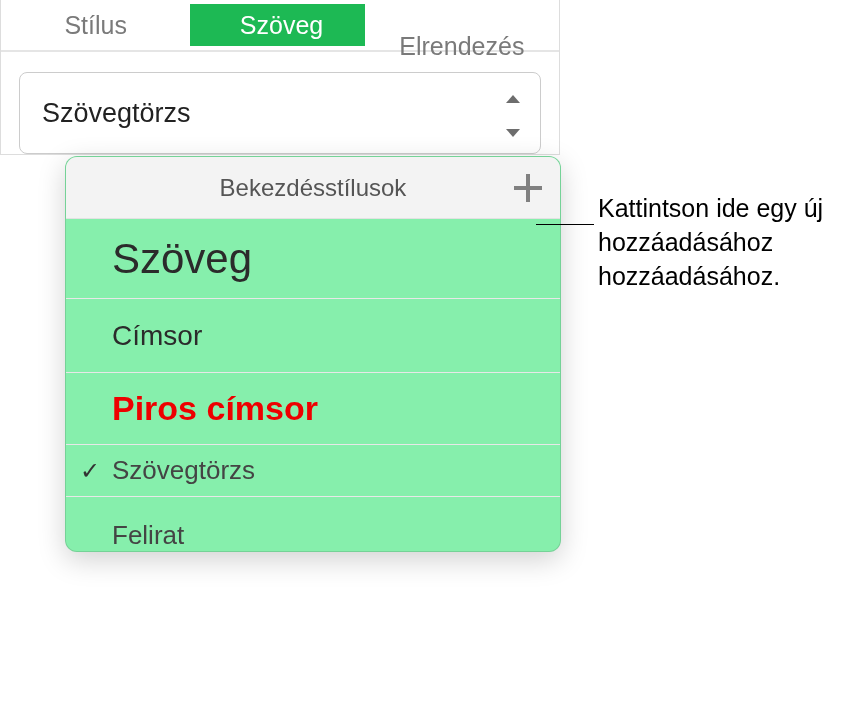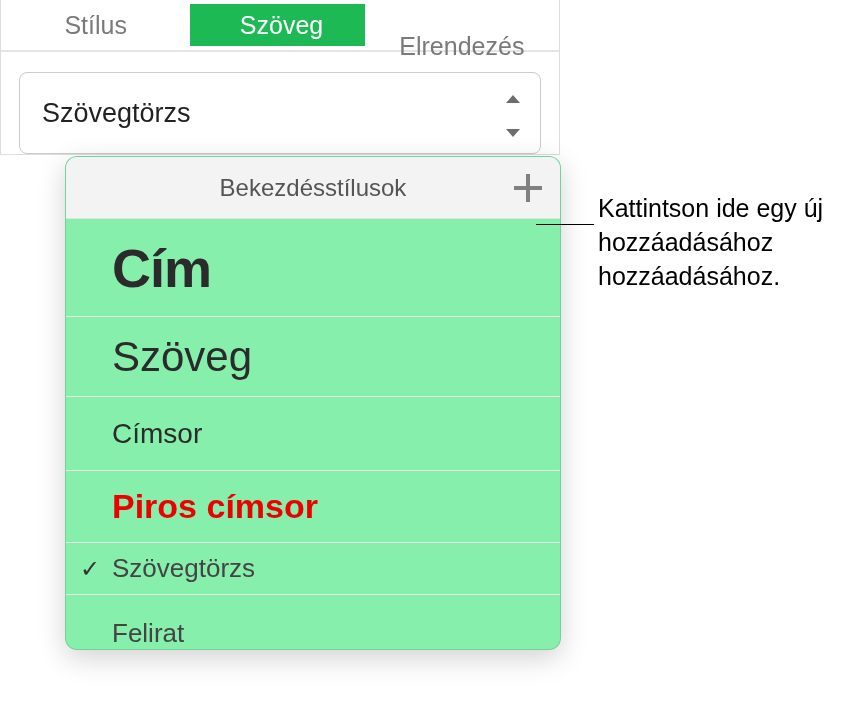--- a/index.html
+++ b/index.html
@@ -257,23 +257,20 @@
   </div>
 
   <div class="popover">
     <div class="popover-header">
       <span>Bekezdésstílusok</span>
       <span class="plus-btn">
         <span class="plus-icon"></span>
       </span>
     </div>
     <ul class="style-list">
-      <li class="style-item style-cim">
-        <span>Cím</span>
-      </li>
       <li class="style-item style-alcim">
         <span>Szöveg</span>
       </li>
       <li class="style-item style-cimsor">
         <span>Címsor</span>
       </li>
       <li class="style-item style-piros">
         <span>Piros címsor</span>
       </li>
       <li class="style-item style-szovegtorzs">

